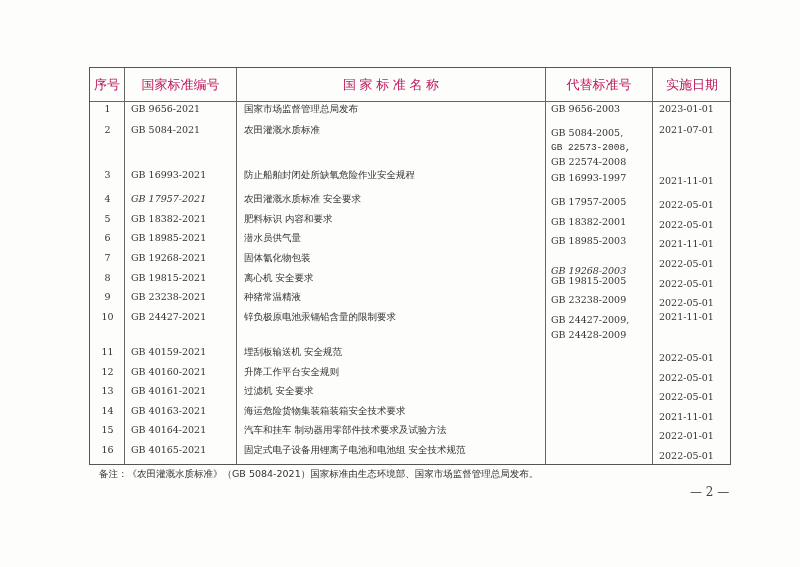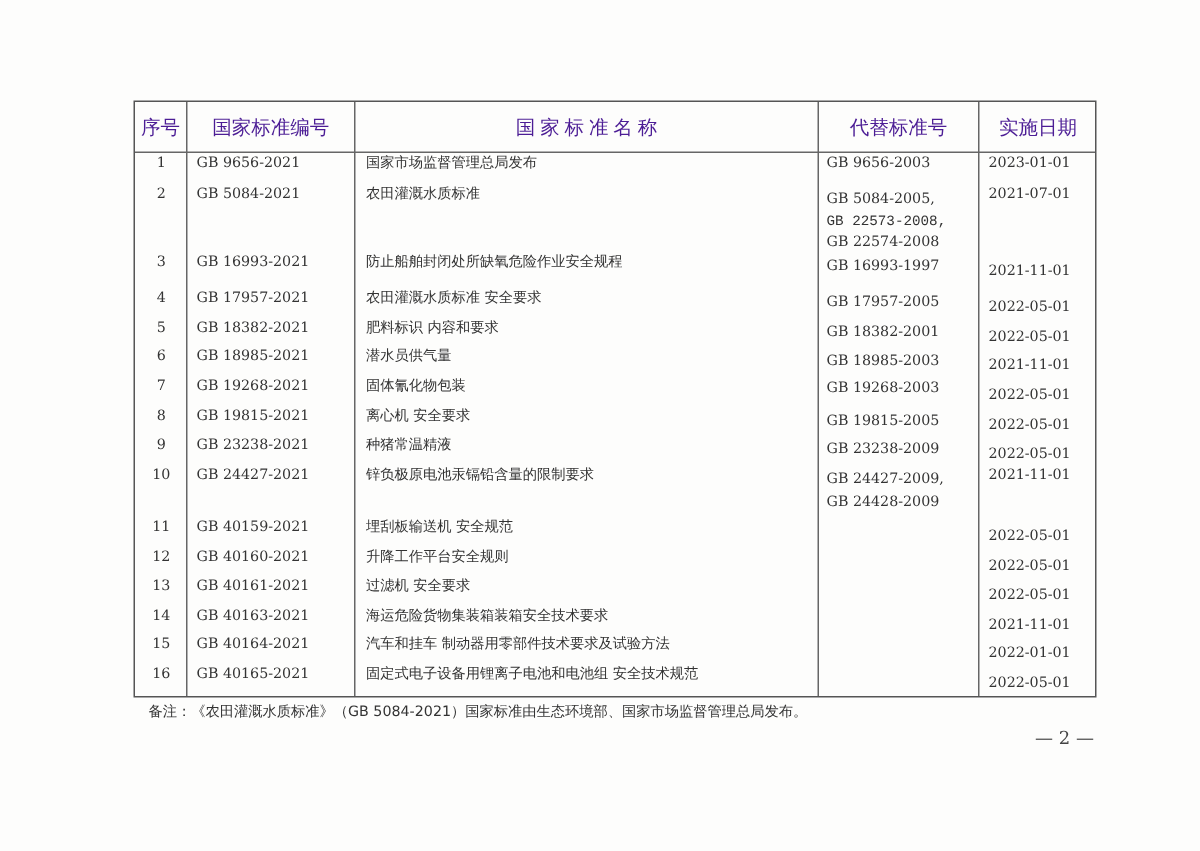--- a/index.html
+++ b/index.html
@@ -3,21 +3,21 @@
 <meta charset="utf-8">
 <style>
   html, body { margin:0; padding:0; }
   body { width:800px; height:567px; background:#fdfdfc; position:relative; overflow:hidden;
          font-family:"DejaVu Serif", serif; color:#2a2a2a; }
   .tbl { position:absolute; left:89px; top:67px; width:642px; height:398px;
          border:1px solid #555; box-sizing:border-box; }
   .vline { position:absolute; top:0; bottom:0; width:1px; background:#666; }
   .hline { position:absolute; left:0; right:0; height:1px; background:#666; }
   .hdr { position:absolute; top:0; height:33px; display:flex; align-items:center; justify-content:center;
-         font-family:Liberation Serif, serif; font-size:13px; color:#4c1d95; }
+         font-family:Liberation Sans, sans-serif; font-size:13px; color:#be185d; }
   .cell { position:absolute; font-size:9.5px; line-height:14px; color:#333; white-space:nowrap; }
   .num { text-align:center; width:35px; left:0; }
   .code { left:41px; }
   .name { left:154px; font-family:"DejaVu Sans", sans-serif; font-size:9.5px; }
   .rep { left:461px; }
   .date { left:569px; }
   .note { position:absolute; left:99px; top:468px; font-size:9.5px; font-family:"DejaVu Sans", sans-serif; color:#333; }
   .page { position:absolute; left:690px; top:485px; font-size:12px; color:#444; }
 </style>
 </head>
@@ -48,38 +48,38 @@
       <div class="cell rep" style="top: 58px;">GB 5084-2005,</div>
       <div class="cell rep" style="top: 73px; font-family: Liberation Mono, monospace;">GB 22573-2008,</div>
       <div class="cell rep" style="top: 87px;">GB 22574-2008</div>
       <div class="cell date" style="top: 55px;">2021-07-01</div>
       <div class="cell num" style="top: 100px;">3</div>
       <div class="cell code" style="top: 100px;">GB 16993-2021</div>
       <div class="cell name" style="top: 100px;">防止船舶封闭处所缺氧危险作业安全规程</div>
       <div class="cell rep" style="top: 103px;">GB 16993-1997</div>
       <div class="cell date" style="top: 106px;">2021-11-01</div>
       <div class="cell num" style="top: 124px;">4</div>
-      <div class="cell code" style="top: 124px;">GB 17957-2021</div>
+      <div class="cell code" style="top: 124px; font-style: italic;">GB 17957-2021</div>
       <div class="cell name" style="top: 124px;">农田灌溉水质标准 安全要求</div>
       <div class="cell rep" style="top: 127px;">GB 17957-2005</div>
       <div class="cell date" style="top: 130px;">2022-05-01</div>
       <div class="cell num" style="top: 144px;">5</div>
       <div class="cell code" style="top: 144px;">GB 18382-2021</div>
       <div class="cell name" style="top: 144px;">肥料标识 内容和要求</div>
       <div class="cell rep" style="top: 147px;">GB 18382-2001</div>
       <div class="cell date" style="top: 150px;">2022-05-01</div>
       <div class="cell num" style="top: 163px;">6</div>
       <div class="cell code" style="top: 163px;">GB 18985-2021</div>
       <div class="cell name" style="top: 163px;">潜水员供气量</div>
       <div class="cell rep" style="top: 166px;">GB 18985-2003</div>
       <div class="cell date" style="top: 169px;">2021-11-01</div>
       <div class="cell num" style="top: 183px;">7</div>
       <div class="cell code" style="top: 183px;">GB 19268-2021</div>
       <div class="cell name" style="top: 183px;">固体氰化物包装</div>
-      <div class="cell rep" style="top: 184px;">GB 19268-2003</div>
+      <div class="cell rep" style="top: 196px; font-style: italic;">GB 19268-2003</div>
       <div class="cell date" style="top: 189px;">2022-05-01</div>
       <div class="cell num" style="top: 203px;">8</div>
       <div class="cell code" style="top: 203px;">GB 19815-2021</div>
       <div class="cell name" style="top: 203px;">离心机 安全要求</div>
       <div class="cell rep" style="top: 206px;">GB 19815-2005</div>
       <div class="cell date" style="top: 209px;">2022-05-01</div>
       <div class="cell num" style="top: 222px;">9</div>
       <div class="cell code" style="top: 222px;">GB 23238-2021</div>
       <div class="cell name" style="top: 222px;">种猪常温精液</div>
       <div class="cell rep" style="top: 225px; text-align: center;">GB 23238-2009</div>

